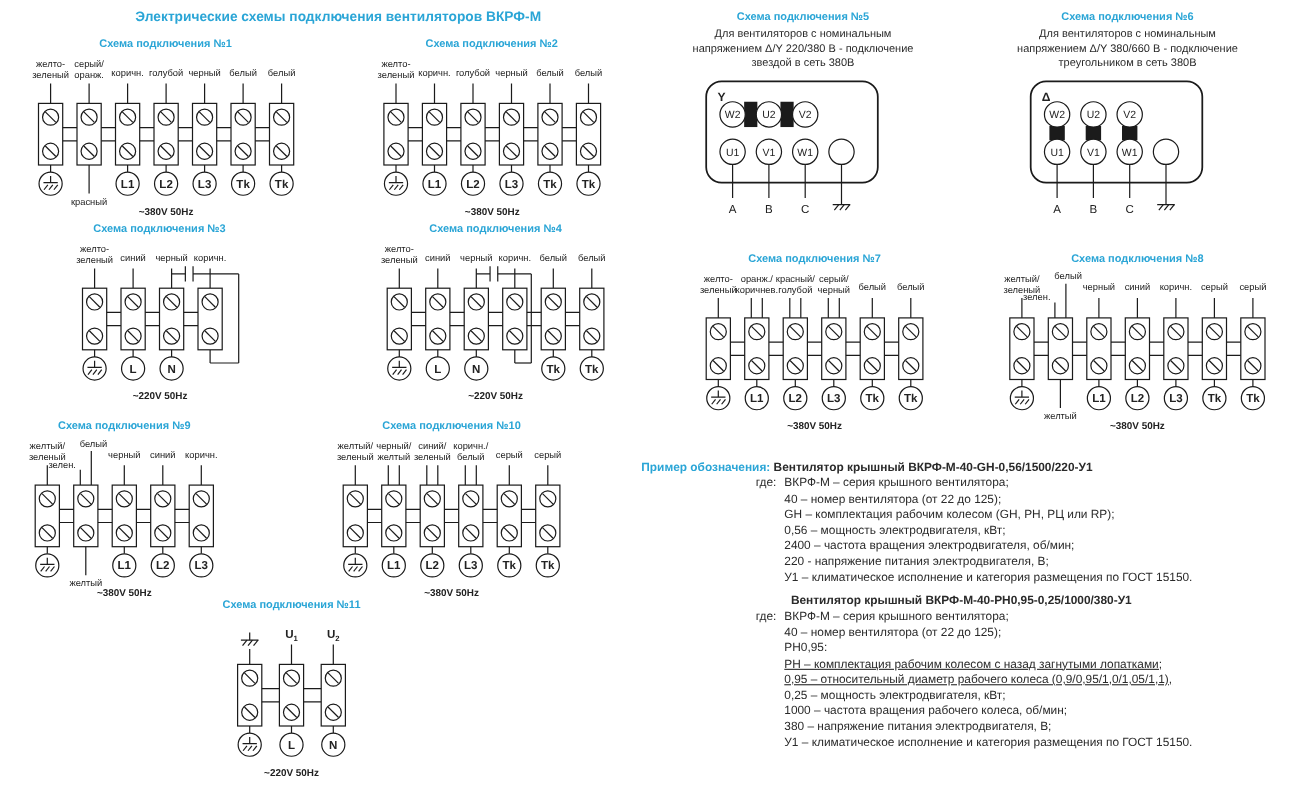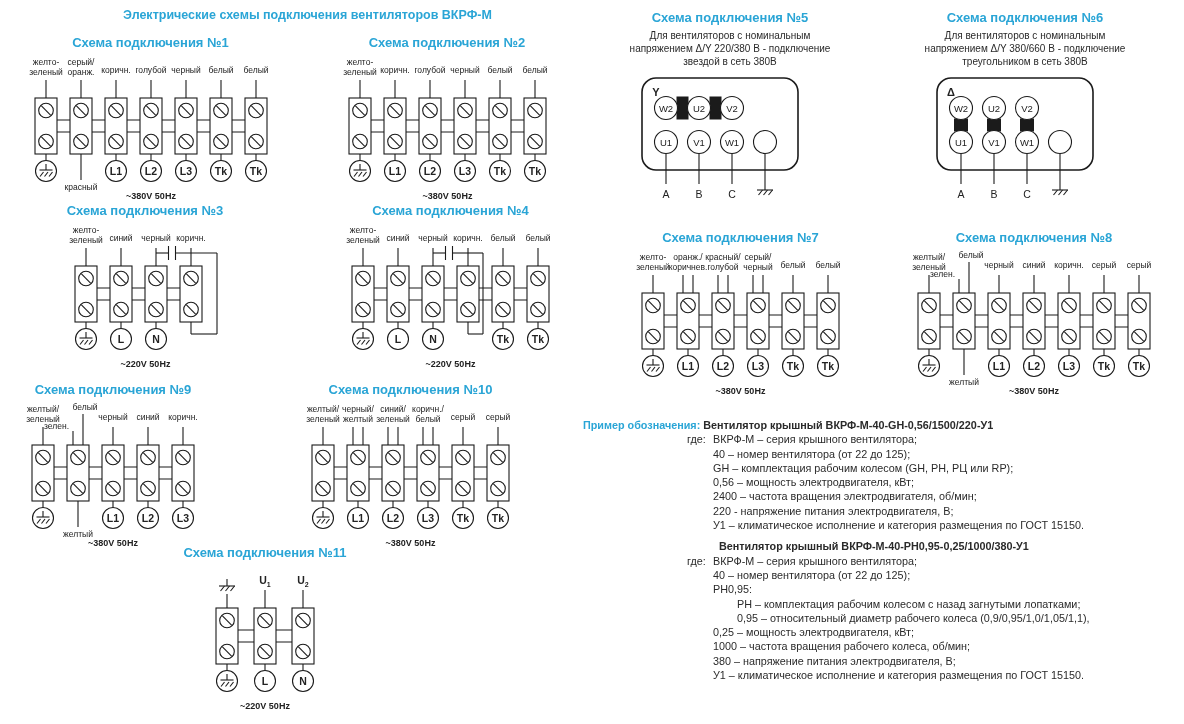--- a/index.html
+++ b/index.html
@@ -1,35 +1,35 @@
 <!DOCTYPE html>
 <html><head>
 <meta charset="utf-8">
 <style>
   html,body{margin:0;padding:0;background:#fff;}
   body{width:1184px;height:724px;position:relative;overflow:hidden;
        font-family:"Liberation Sans",sans-serif;color:#2a2a2a;}
   .main-title{position:absolute;left:0;top:8px;width:615px;text-align:center;
               font-size:12.5px;font-weight:bold;color:#2aa5d6;}
   .scheme{position:absolute;}
-  .scheme-title{text-align:center;font-size:13px;font-weight:bold;color:#2aa5d6;
+  .scheme-title{text-align:center;font-size:10px;font-weight:bold;color:#2aa5d6;
                 margin-bottom:4px;white-space:nowrap;}
   .desc{font-size:10px;line-height:13px;text-align:center;color:#2a2a2a;margin-bottom:6px;}
   svg.diagram{display:block;margin:2px auto 0 auto;}
   svg text{font-family:"Liberation Sans",sans-serif;}
   .example{position:absolute;left:583px;top:418px;width:600px;font-size:10.8px;color:#2a2a2a;}
   .ex-trow{line-height:14.3px;white-space:nowrap;}
   .ex-label{color:#2aa5d6;font-weight:bold;}
   .ex-title{font-weight:bold;}
   .ex-trow2{margin-left:101px;margin-top:7px;padding-left:35px;}
   .ex-body{position:relative;}
   .ex-where{position:absolute;left:104px;top:0;line-height:14.3px;}
   .ex-lines{margin-left:130px;}
   .ex-line{line-height:14.3px;white-space:nowrap;}
-  .ex-line.ind1{margin-left:24px;}
+  .ex-line.ind1{text-decoration:underline;}
   .ex-line.ind2{margin-left:62px;}
 </style>
 </head>
 <body>
 
 <div class="main-title">Электрические схемы подключения вентиляторов ВКРФ-М</div>
 
 <div class="scheme" style="left:8px;top:35px;width:285px;">
   <div class="scheme-title">Схема подключения №1</div>
   <svg class="diagram" width="274" height="152">

